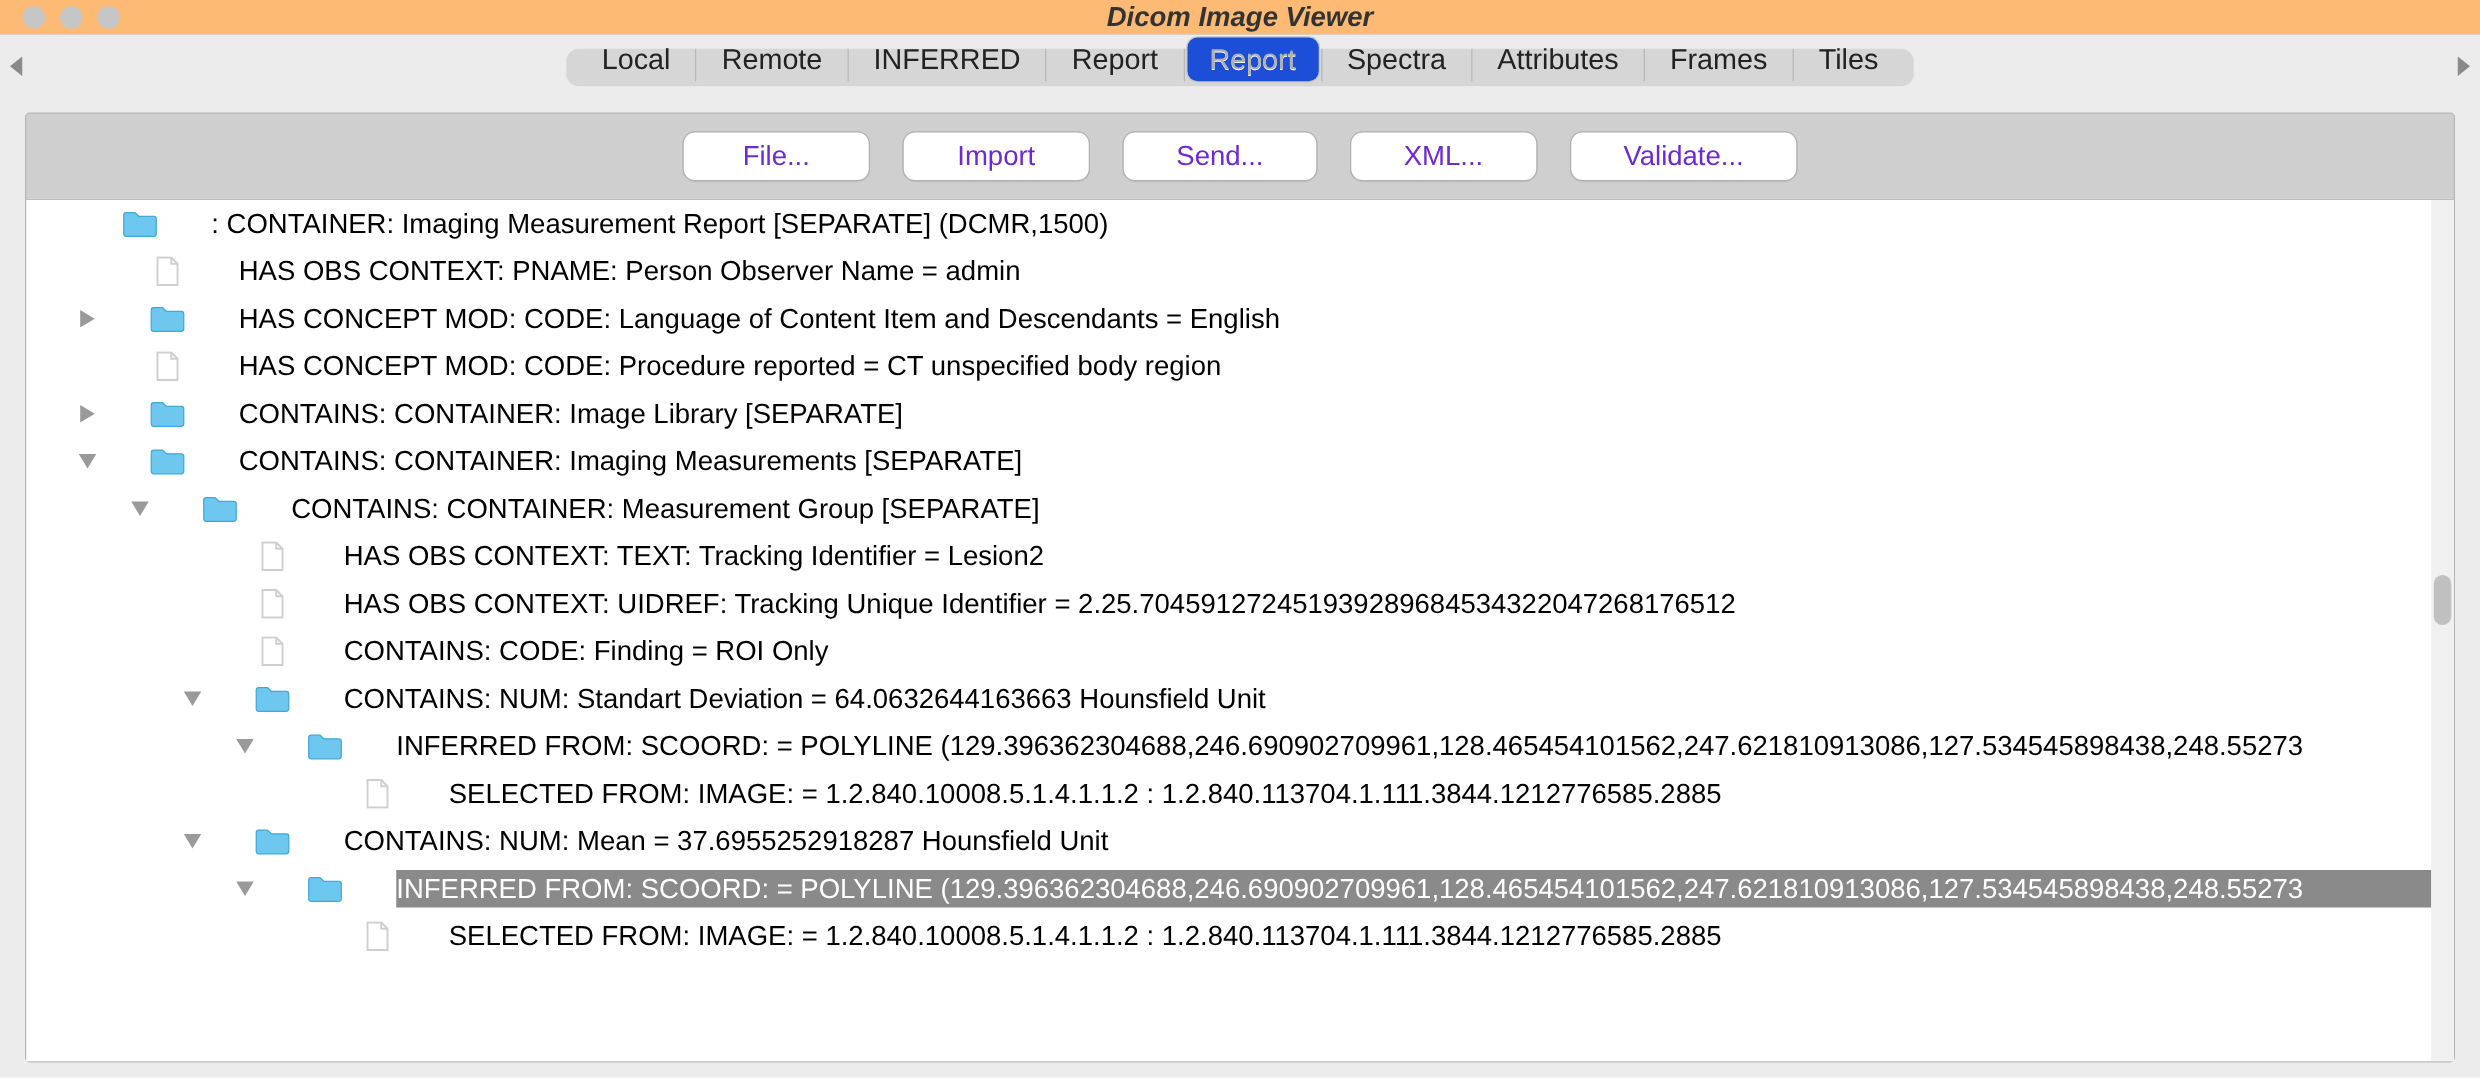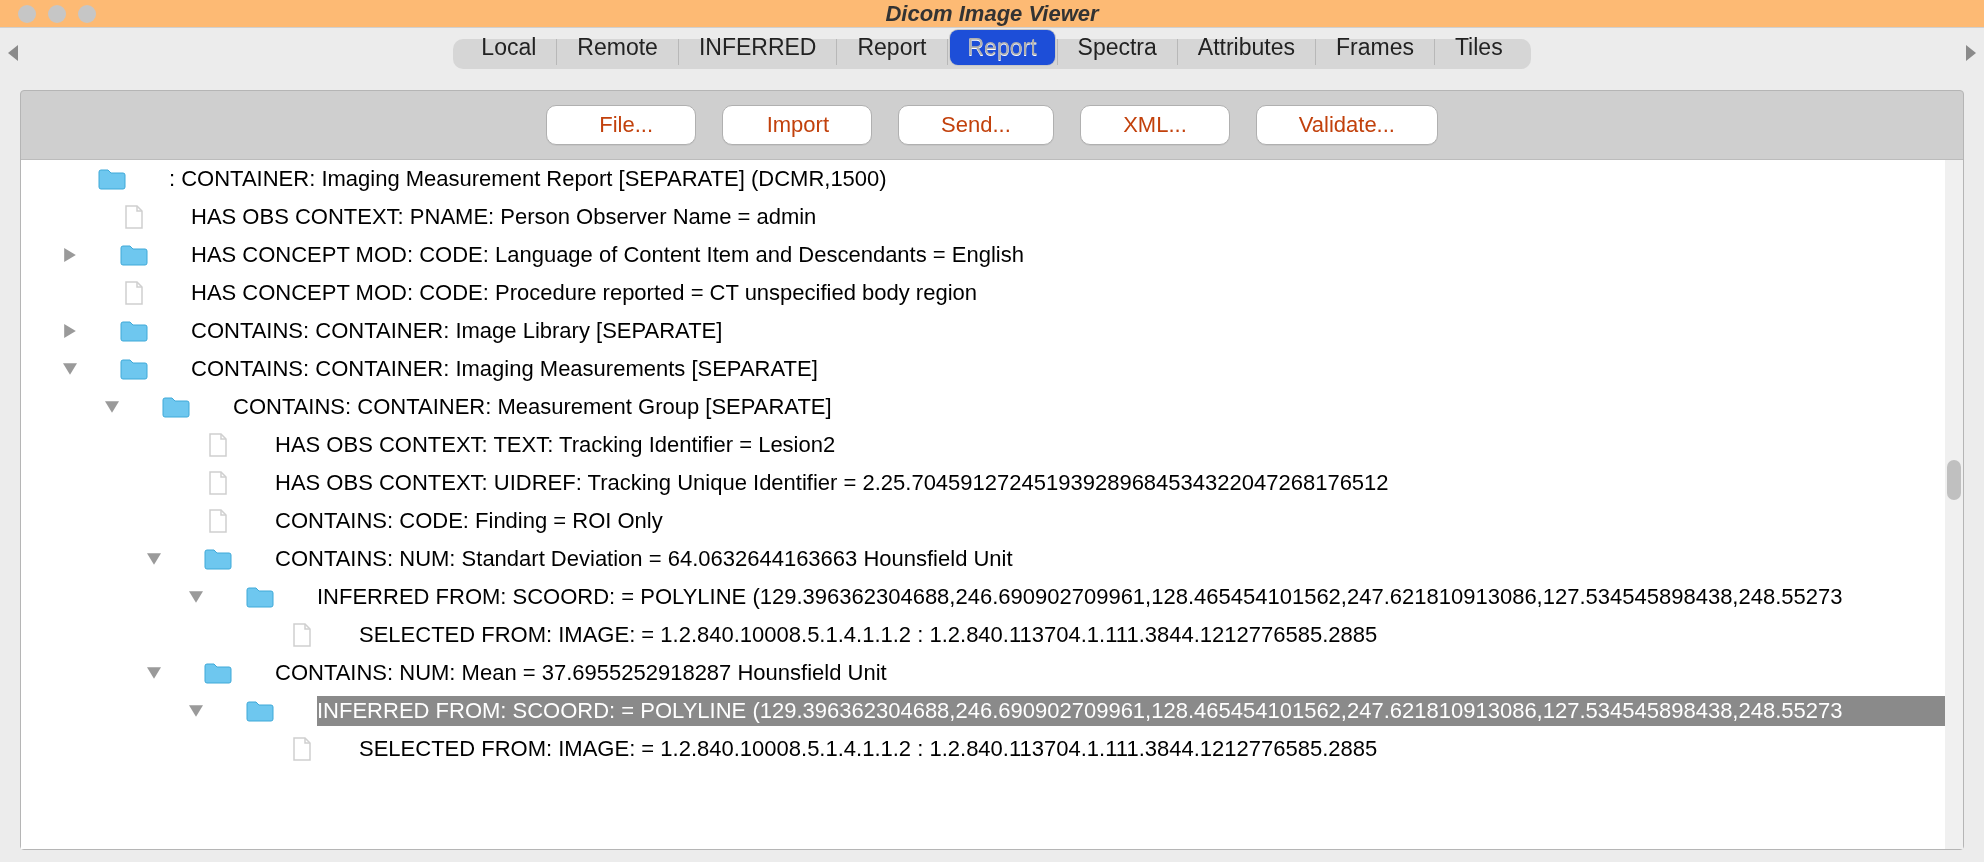--- a/index.html
+++ b/index.html
@@ -63,24 +63,24 @@
     height: 68px;
     display: flex; align-items: center; justify-content: center;
     gap: 26px;
   }
   .btn {
     background: #ffffff;
     border: 1px solid #b0b0b0;
     border-radius: 10px;
     padding: 6px 42px;
     font-size: 22px;
-    color: #c2410c;
+    color: #6d28d9;
     box-shadow: 0 1px 0 rgba(0,0,0,0.05);
     min-width: 150px;
-    text-align: right;
+    text-align: center;
   }
 
   .tree-pane {
     flex: 1;
     background: #ffffff;
     border-top: 1px solid #bcbcbc;
     overflow: hidden;
     font-size: 22px;
     color: #000;
     position: relative;

